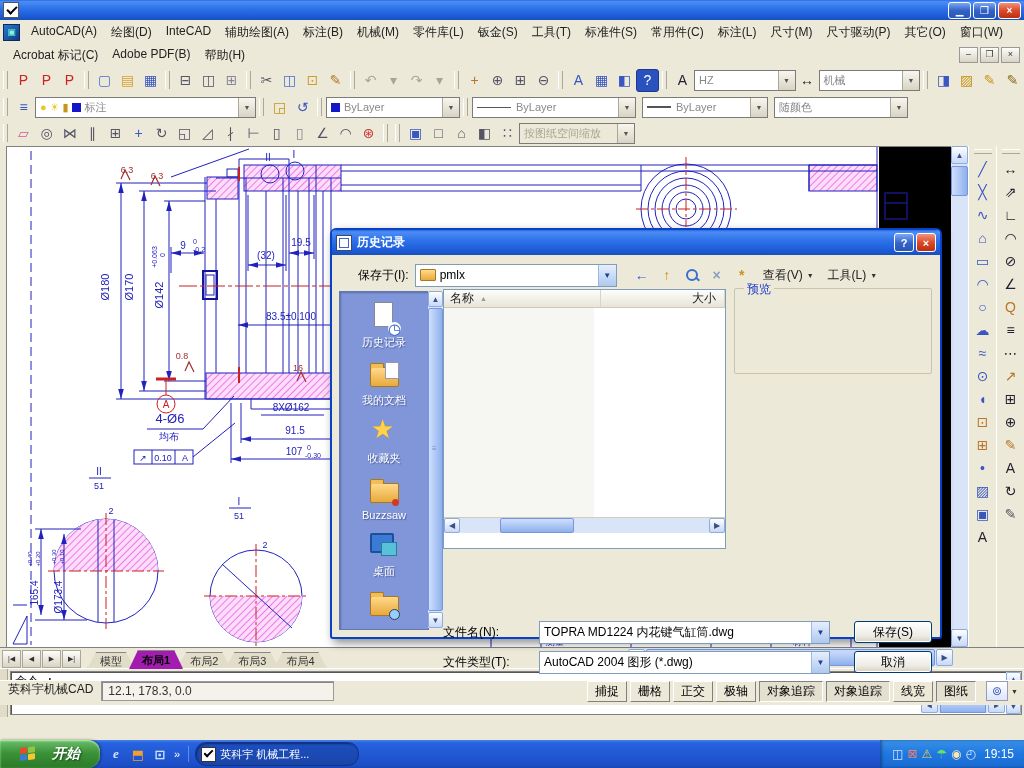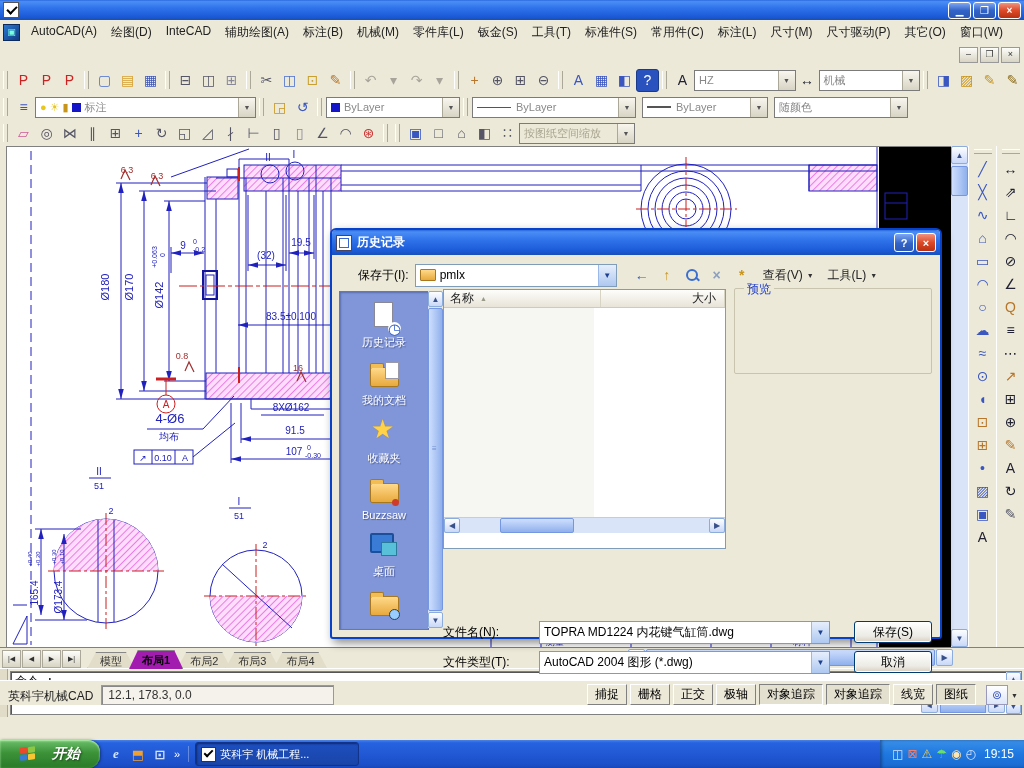--- a/index.html
+++ b/index.html
@@ -121,41 +121,41 @@
   #cmdline{top:668px;height:48px;background:#ece9d8;border-top:1px solid #fff;display:flex;}
   .cmd-grip{width:7px;border-right:1px solid #aca899;background:#e0dcc8;}
   .cmd-box{position:relative;flex:1;margin:2px;background:#fff;border:1px solid #808080;box-shadow:inset 1px 1px 0 #555;font-family:"Liberation Mono","DejaVu Sans Mono",monospace;font-size:12px;}
   .cmd-hist{height:20px;line-height:20px;padding-left:4px;border-bottom:1px solid #eee;}
   .cmd-vsb{position:absolute;right:0;top:0;width:15px;height:42px;display:flex;flex-direction:column;justify-content:space-between;background:#d9e4f8;}
   .cmd-hsb{position:absolute;right:16px;bottom:1px;width:84px;height:15px;display:flex;background:#d9e4f8;align-items:center;}
   .cmd-hsb .sbb{width:15px;height:13px;margin:0;}
   .cmd-hsb .mid{flex:1;height:13px;background:linear-gradient(180deg,#cfdffe,#8fb0ec);border:1px solid #7596e0;margin:0 2px;}
 
   
-  #statusbar{top:680px;height:24px;background:#ece9d8;display:flex;align-items:flex-end;border-top:1px solid #fff;font-size:12px;}
+  #statusbar{top:680px;height:24px;background:#ece9d8;display:flex;align-items:flex-start;border-top:1px solid #fff;font-size:12px;}
   .sb-app{padding:0 8px;color:#222;white-space:nowrap;}
   .sb-coord{width:225px;height:18px;line-height:18px;background:#f4f2ea;border:1px solid #999;box-shadow:inset 1px 1px 0 #888;padding-left:6px;color:#333;margin-right:10px;}
   #toggles{display:flex;gap:3px;margin-left:auto;margin-right:10px;}
   .toggle{padding:1px 7px;border:1px solid;border-color:#fff #808080 #808080 #fff;background:#ece9d8;white-space:nowrap;}
   .toggle.pressed{border-color:#808080 #fff #fff #808080;background:#e4e0d0;}
   .sb-right{display:flex;align-items:center;gap:3px;padding-right:6px;}
   .sat{width:20px;height:18px;border:1px solid #99b;background:linear-gradient(#fff,#dde6f8);display:flex;align-items:center;justify-content:center;color:#3a56c0;font-size:12px;}
   .sb-caret{font-size:7px;color:#333;}
 
   
   #taskbar{top:740px;height:28px;background:linear-gradient(180deg,#4a82e8 0%,#2663e0 10%,#2258d4 50%,#1c4ec8 90%,#1846b4 100%);display:flex;align-items:center;}
   #startbtn{width:100px;height:28px;border-radius:0 12px 12px 0;background:linear-gradient(180deg,#6cbf6c 0%,#3c9338 45%,#2e7e2c 90%);box-shadow:inset 0 1px 2px #b8f0b0,1px 0 3px rgba(0,0,0,.4);display:flex;align-items:center;justify-content:center;gap:16px;color:#fff;font-weight:bold;font-style:italic;font-size:14px;text-shadow:1px 1px 2px #1a4a18;}
   .flag{width:16px;height:14px;display:grid;grid-template-columns:7px 7px;grid-template-rows:6px 6px;gap:1px;transform:skewY(-6deg);}
   .flag i{border-radius:1px;}
   .flag i:nth-child(1){background:#e84a2a;}.flag i:nth-child(2){background:#8cc642;}
   .flag i:nth-child(3){background:#3a7bd5;}.flag i:nth-child(4){background:#f8c632;}
   #quicklaunch{display:flex;align-items:center;gap:6px;padding:0 8px;border-right:1px solid rgba(255,255,255,.3);}
   .qlico{width:16px;height:16px;display:flex;align-items:center;justify-content:center;font-size:13px;font-weight:bold;}
   .chev{color:#fff;font-size:11px;}
-  #taskbtn{margin-left:6px;width:152px;height:22px;background:linear-gradient(180deg,#1d4fc0,#1a45a8);border:1px solid #12338a;border-radius:3px;box-shadow:inset 1px 1px 2px #102a70;display:flex;align-items:center;gap:4px;padding:0 5px;color:#fff;font-size:11px;white-space:nowrap;overflow:hidden;}
+  #taskbtn{margin-left:6px;width:152px;height:22px;background:linear-gradient(180deg,#1d4fc0,#1a45a8);border:1px solid #12338a;border-radius:11px;box-shadow:inset 1px 1px 2px #102a70;display:flex;align-items:center;gap:4px;padding:0 5px;color:#fff;font-size:11px;white-space:nowrap;overflow:hidden;}
   .tb-ico{width:13px;height:13px;background:#fff;border:1px solid #333;position:relative;flex:none;}
   .tb-ico i{position:absolute;left:2px;top:2px;width:7px;height:3px;border-left:2px solid #000;border-bottom:2px solid #000;transform:rotate(-45deg);}
   #tray{margin-left:auto;height:28px;display:flex;align-items:center;gap:4px;padding:0 10px 0 12px;background:linear-gradient(180deg,#3a90e8 0%,#1e78e0 50%,#1a6ad0 100%);box-shadow:inset 2px 0 3px rgba(0,0,40,.35);color:#fff;}
   .ti{font-size:12px;line-height:1;}
   #clock{font-size:12px;margin-left:4px;}
 </style>
 </head>
 <body>
 
 <div id="app">
@@ -186,20 +186,25 @@
         <span class="menu-item">标准件(S)</span>
         <span class="menu-item">常用件(C)</span>
         <span class="menu-item">标注(L)</span>
         <span class="menu-item">尺寸(M)</span>
         <span class="menu-item">尺寸驱动(P)</span>
         <span class="menu-item">其它(O)</span>
         <span class="menu-item">窗口(W)</span>
       </span>
   </div>
   <div class="row" id="menurow2">
+    <span id="menu-row2" style="display:flex">
+        <span class="menu-item">Acrobat 标记(C)</span>
+        <span class="menu-item">Adobe PDF(B)</span>
+        <span class="menu-item">帮助(H)</span>
+      </span>
     <span class="mdibtns">
       <span class="mdib">–</span>
       <span class="mdib">❐</span>
       <span class="mdib">×</span>
     </span>
   </div>
 
   <div class="row tbar" id="tb1">
     <div id="tb1-left" style="display:flex;align-items:center;height:100%">
         <div class="tb-group">

